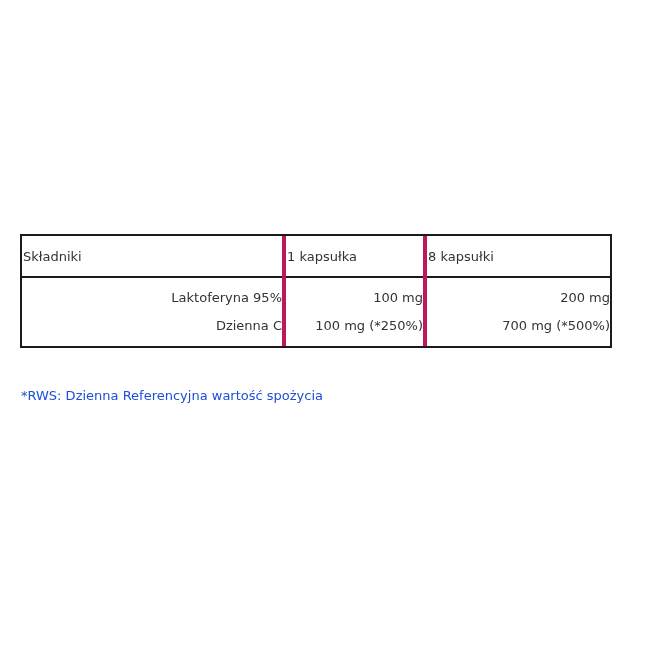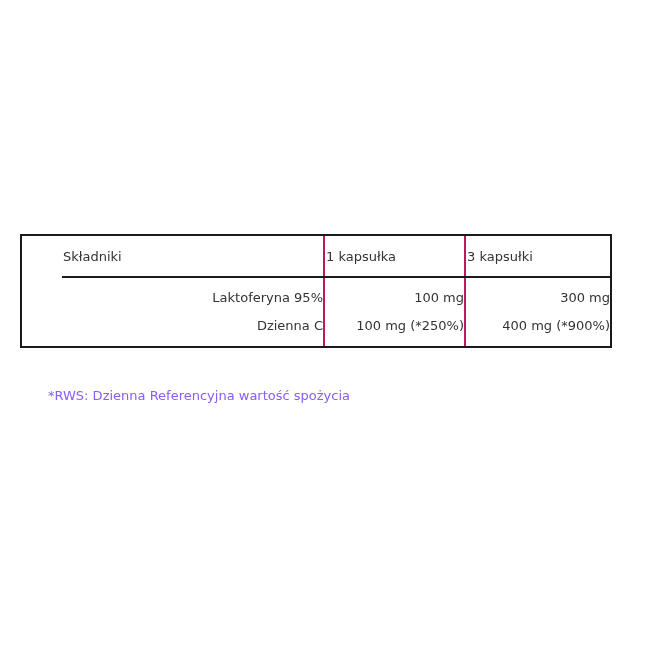--- a/index.html
+++ b/index.html
@@ -17,37 +17,36 @@
     font-size: 13px;
   }
   .table-wrap {
     position: absolute;
     left: 20px;
     top: 234px;
     width: 592px;
     height: 114px;
     box-sizing: border-box;
     border: 2px solid #1a1a1a;
-    padding-left: 40px;
   }
   table {
     border-collapse: collapse;
     width: 100%;
     height: 100%;
     table-layout: fixed;
   }
   col.c1 { width: 262px; }
   col.c2 { width: 141px; }
   col.c3 { width: auto; }
   th, td {
     padding: 0 0 0 1px;
     text-align: left;
     font-weight: normal;
     vertical-align: top;
-    border-left: 2px solid #be185d;
+    border-left: 4px solid #be185d;
     white-space: nowrap;
   }
   th:first-child, td:first-child { border-left: none; }
   thead tr { height: 41px; }
   thead th {
     border-bottom: 2px solid #1a1a1a;
     vertical-align: middle;
     padding-top: 0px;
   }
   tbody td {
@@ -57,53 +56,52 @@
   .line {
     display: block;
     height: 28px;
     line-height: 20px;
   }
   .footnote {
     position: absolute;
     left: 21px;
     top: 388px;
     font-size: 13px;
-    color: #8b5cf6;
-    margin-left: 27px;
+    color: #1d4ed8;
   }
 </style>
 </head>
 <body>
 
 <div class="table-wrap">
   <table>
     <colgroup>
       <col class="c1">
         <col class="c2">
         <col class="c3">
     </colgroup>
     <thead>
       <tr>
         <th>Składniki</th>
         <th>1 kapsułka</th>
-        <th>3 kapsułki</th>
+        <th>8 kapsułki</th>
       </tr>
     </thead>
     <tbody>
       <tr>
         <td>
           <span class="line">Laktoferyna 95%</span>
           <span class="line">Dzienna C</span>
         </td>
         <td>
           <span class="line">100 mg</span>
           <span class="line">100 mg (*250%)</span>
         </td>
         <td>
-          <span class="line">300 mg</span>
-          <span class="line">400 mg (*900%)</span>
+          <span class="line">200 mg</span>
+          <span class="line">700 mg (*500%)</span>
         </td>
       </tr>
     </tbody>
   </table>
 </div>
 
 <div class="footnote">*RWS: Dzienna Referencyjna wartość spożycia</div>
 
 </body></html>

